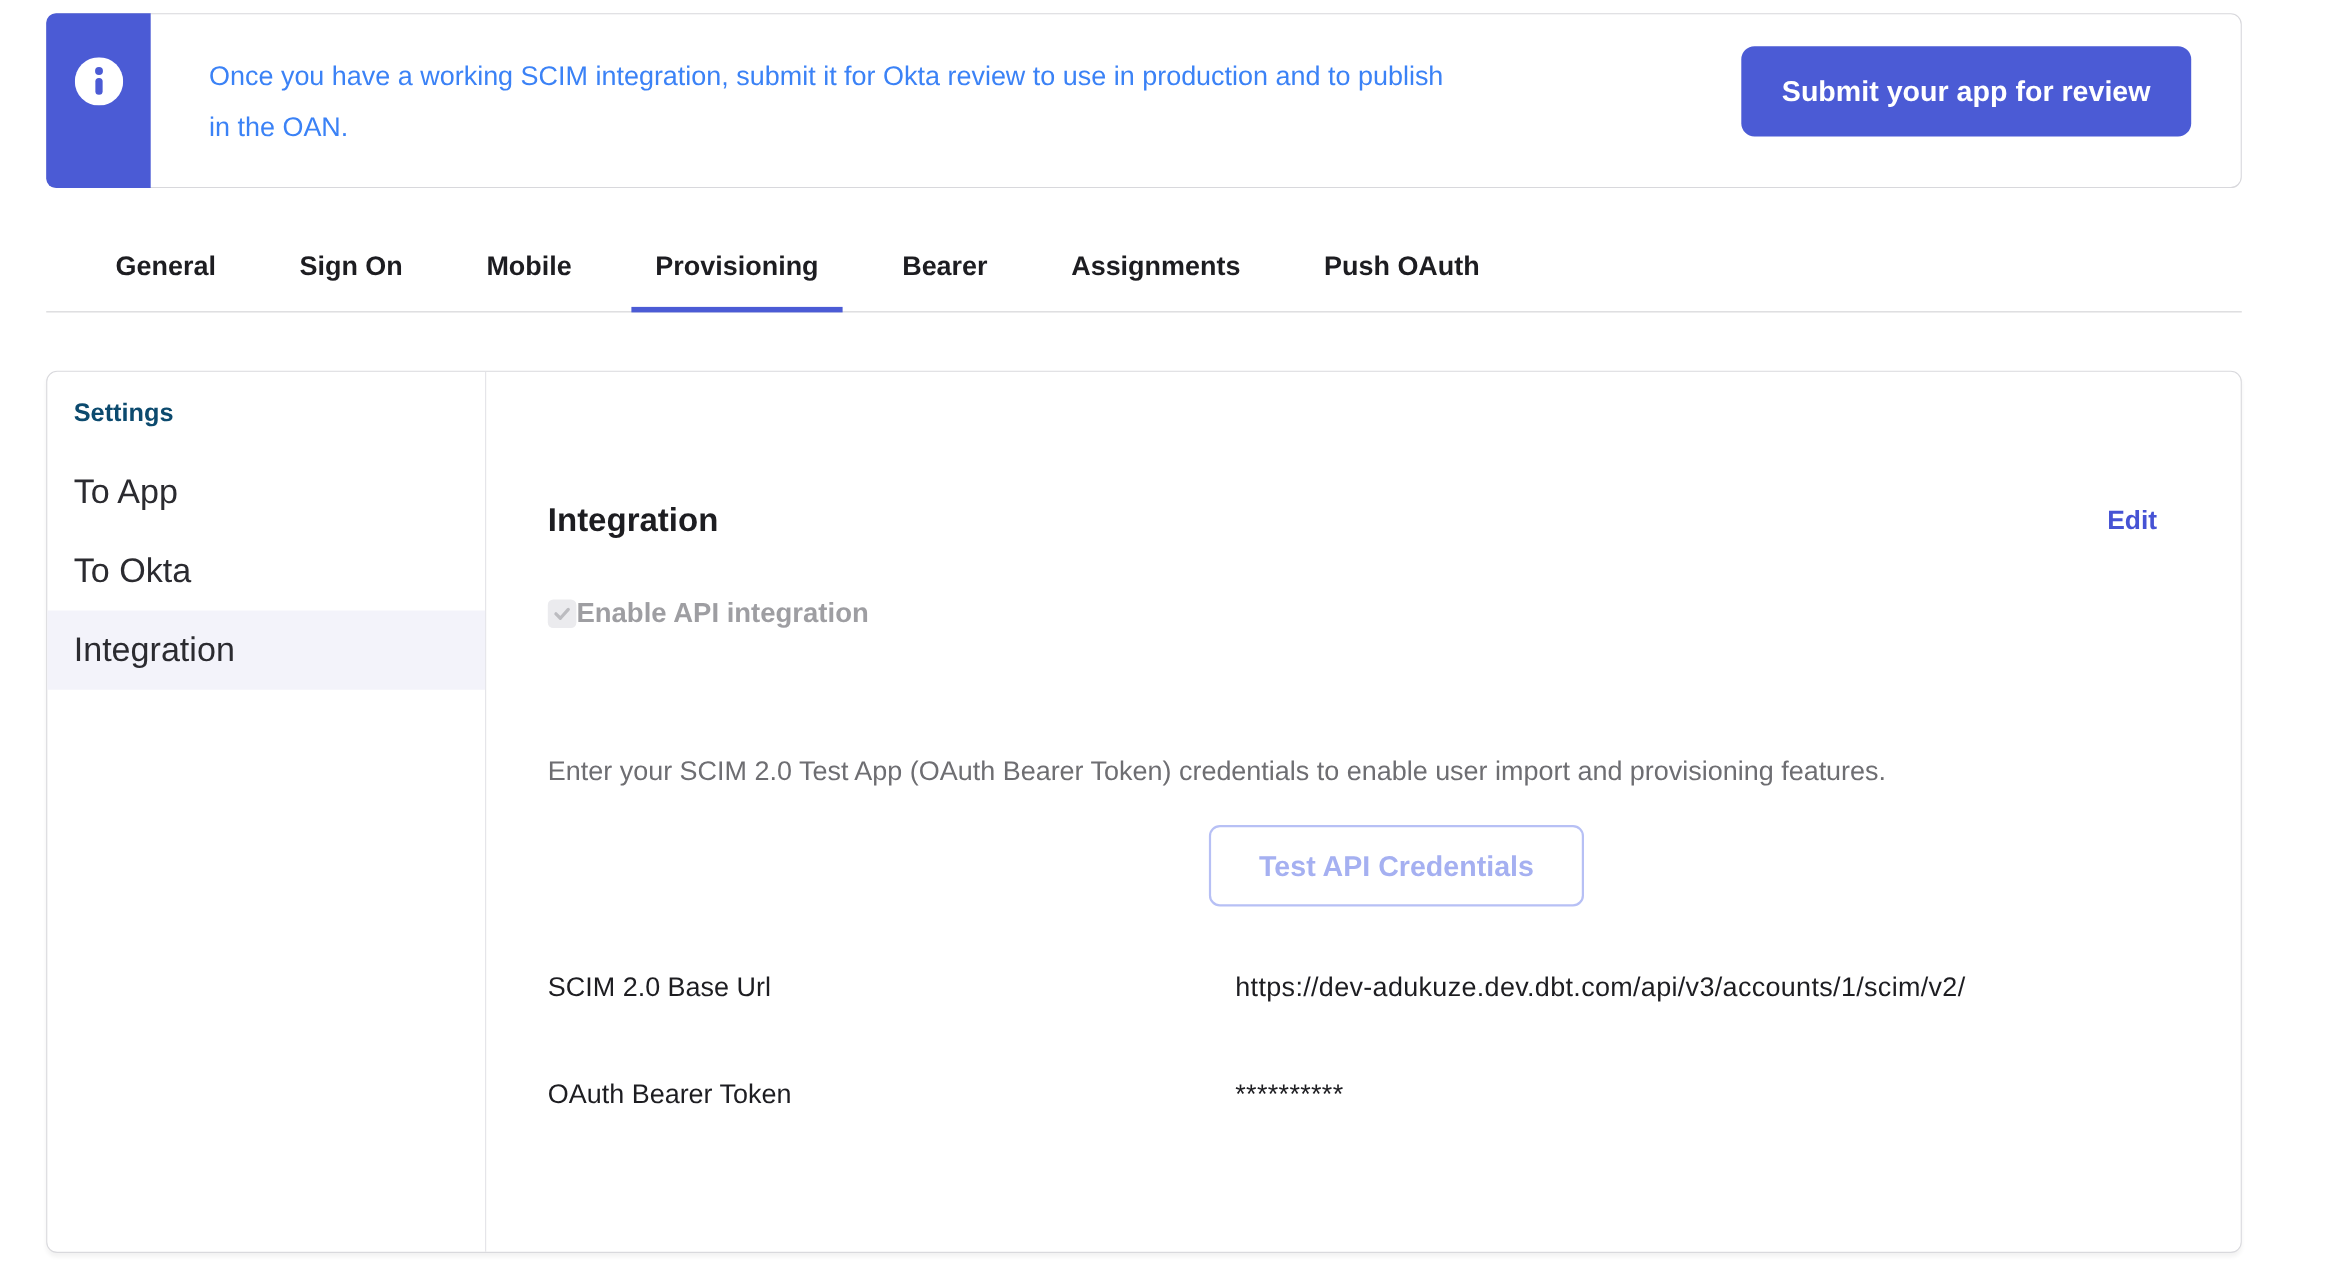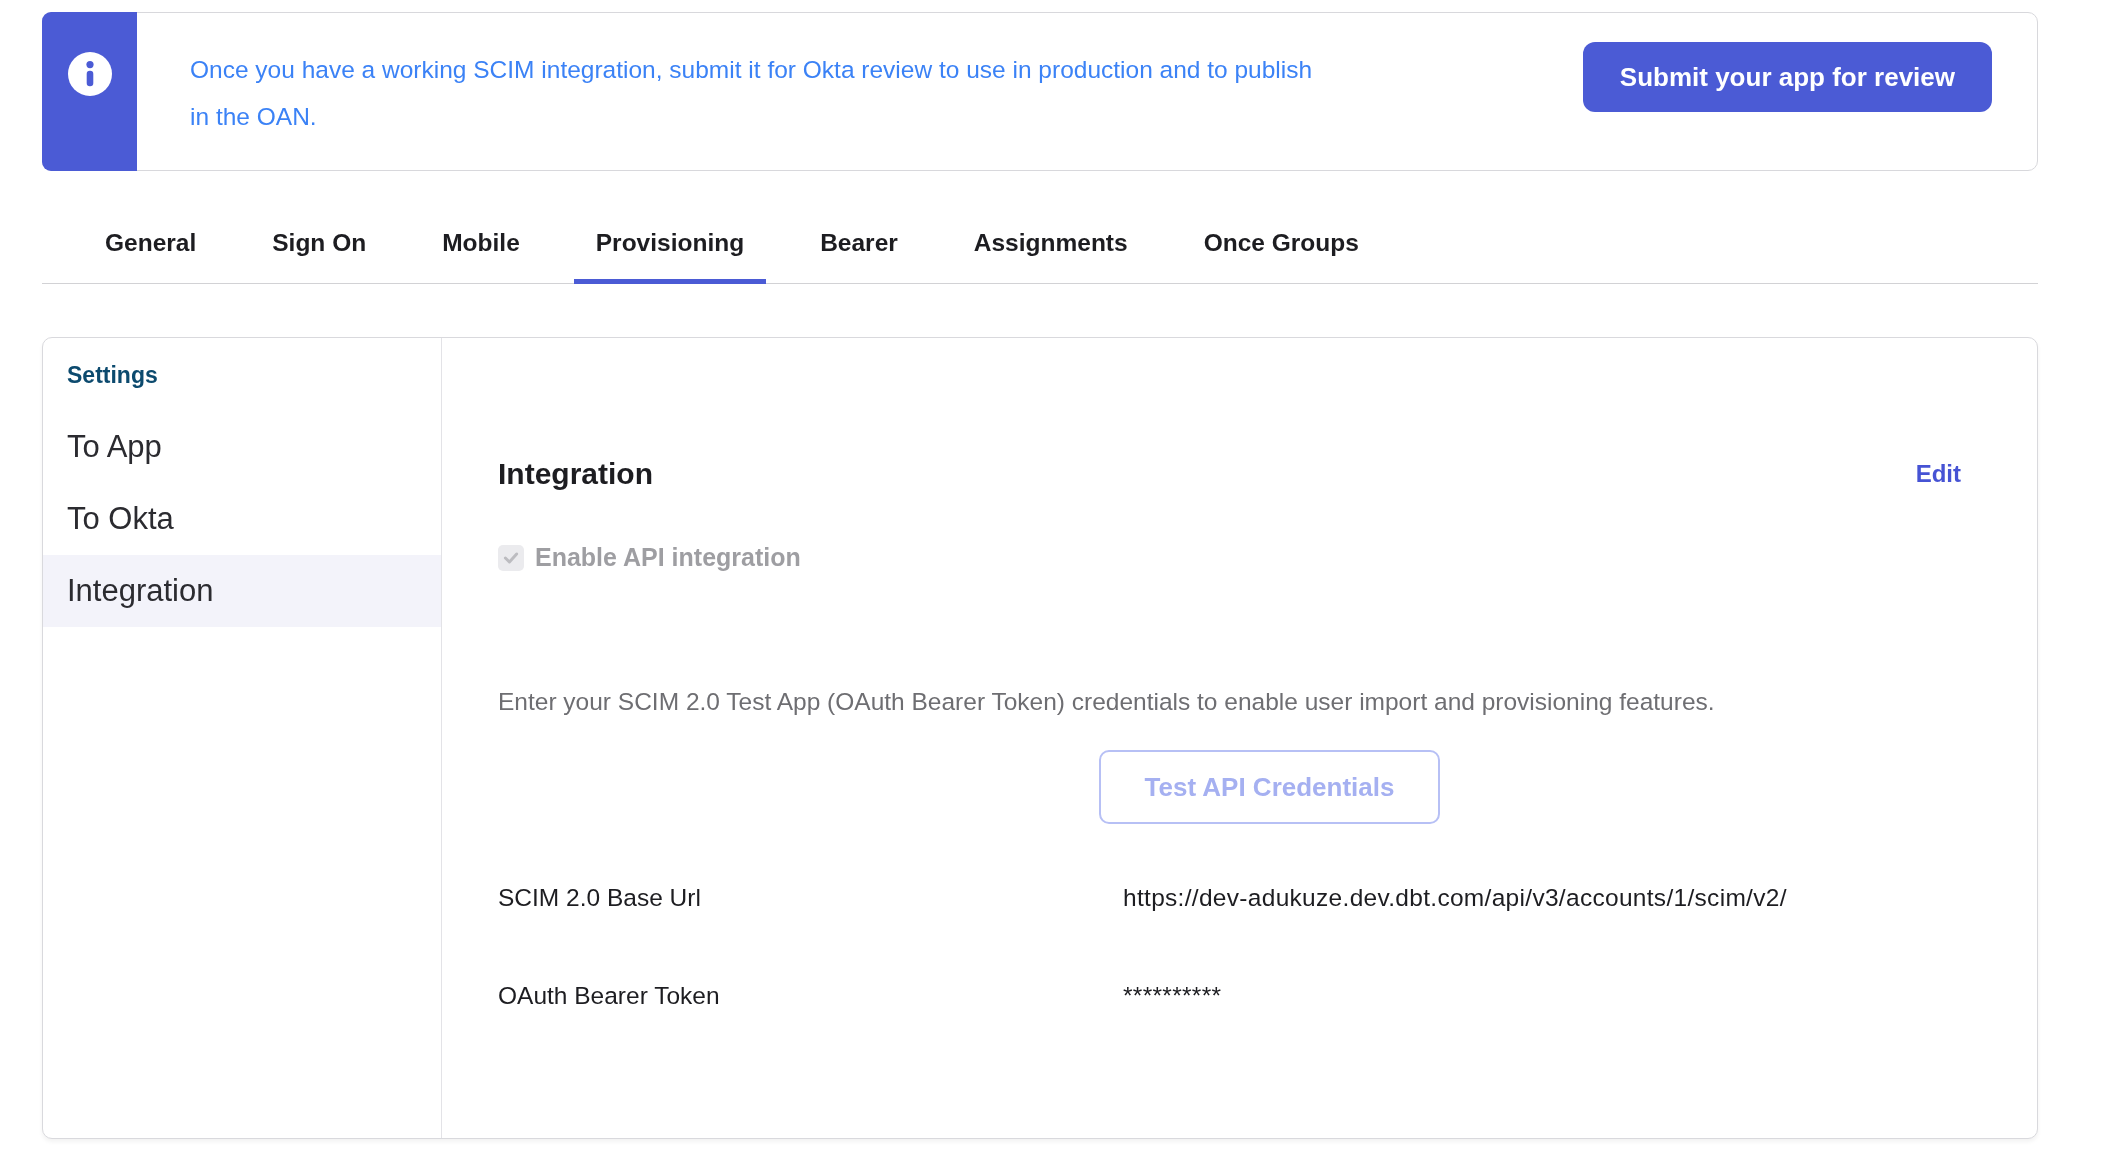--- a/index.html
+++ b/index.html
@@ -37,21 +37,21 @@
   .banner-text {
     padding:33px 460px 30px 53px;
     font-size:24.5px;
     line-height:47px;
     color:#3b82f6;
   }
   .banner-text span { display:block; white-space:nowrap; }
   .submit-btn {
     position:absolute;
     top:29px; right:45px;
-    height:70px;
+    height:82px;
     padding:0 37px;
     background:#4b5bd5;
     color:#ffffff;
     font-family:"Liberation Sans", sans-serif;
     font-size:26px;
     font-weight:700;
     border:none;
     border-radius:12px;
     cursor:pointer;
   }
@@ -125,21 +125,20 @@
     font-size:24px;
     font-weight:700;
     color:#4653d4;
     text-decoration:none;
     cursor:pointer;
   }
   .check-row {
     margin-top:52px;
     display:flex;
     align-items:center;
-    gap:11px;
   }
   .checkbox {
     width:26px; height:26px;
     background:#ebebee;
     border-radius:5px;
     display:inline-flex;
     align-items:center;
     justify-content:center;
   }
   .check-label {
@@ -204,21 +203,21 @@
     <button class="submit-btn">Submit your app for review</button>
   </div>
 
   <nav class="tabs">
     <div class="tab">General</div>
     <div class="tab">Sign On</div>
     <div class="tab">Mobile</div>
     <div class="tab active">Provisioning</div>
     <div class="tab">Bearer</div>
     <div class="tab">Assignments</div>
-    <div class="tab">Once Groups</div>
+    <div class="tab">Push OAuth</div>
   </nav>
 
   <div class="card">
 
     <aside class="sidebar">
       <div class="side-header">Settings</div>
       <div class="side-item">To App</div>
       <div class="side-item">To Okta</div>
       <div class="side-item selected">Integration</div>
     </aside>

